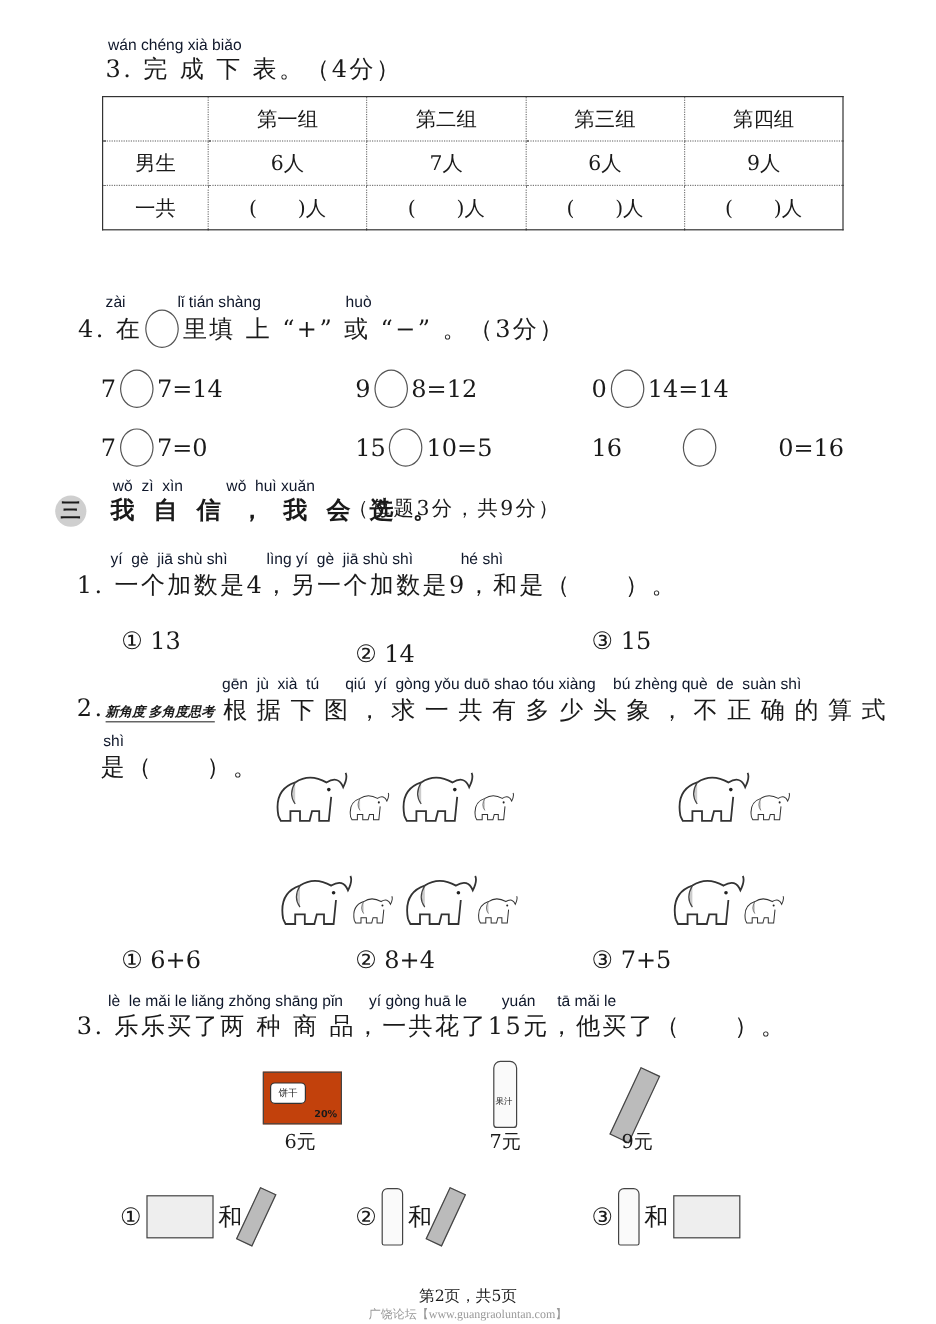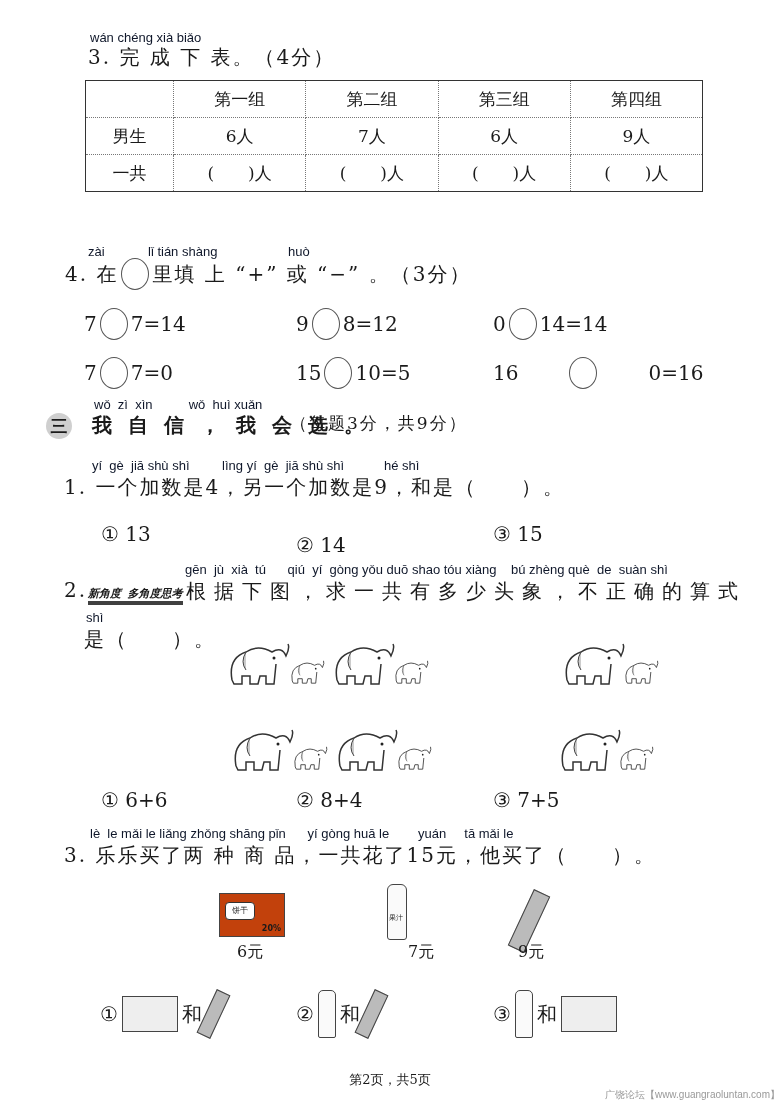--- a/index.html
+++ b/index.html
@@ -10,21 +10,21 @@
   .q { position:absolute; font-size:20px; white-space:nowrap; letter-spacing:2px; }
   table.grid { position:absolute; left:85px; top:80px; width:618px; border-collapse:collapse; border:1.5px solid #333; }
   table.grid td { border:1px dotted #777; height:34px; text-align:center; font-size:17px; }
   table.grid td:first-child { width:85px; }
   .circle { display:inline-block; width:26px; height:30px; border:1.3px solid #555; border-radius:50%; vertical-align:middle; margin:0 3px; }
   .eq { position:absolute; font-size:20px; white-space:nowrap; display:flex; align-items:center; }
   .opt { position:absolute; font-size:20px; white-space:nowrap; }
   .sec-badge { position:absolute; left:46px; top:413px; width:26px; height:26px; border-radius:50%; background:#cfcfcf; font-size:17px; font-weight:bold; text-align:center; line-height:26px; font-family:"DejaVu Sans",sans-serif; }
   .elephant { position:absolute; }
   .footer { position:absolute; left:0; width:780px; text-align:center; }
-  .tag { font-family:Liberation Mono, monospace; font-size:11px; font-style:italic; font-weight:bold; border-bottom:4px solid #404040; }
+  .tag { font-family:Liberation Serif, serif; font-size:11px; font-style:italic; font-weight:bold; border-bottom:1px solid #404040; }
 </style>
 </head>
 <body>
 
 <div class="py" style="left:90px;top:30px;">wán chéng  xià biǎo</div>
 <div class="q" style="left:68px;top:44px;margin-left:20px;">3. 完 成 下 表。（4分）</div>
 
 <table class="grid">
   <tbody>
       <tr>
@@ -160,21 +160,21 @@
 <div class="opt" style="left:296px;top:788px;">② 8+4</div>
 <div class="opt" style="left:493px;top:788px;">③ 7+5</div>
 
 <div class="py" style="left:90px;top:826px;white-space:pre;">lè  le mǎi le liǎng zhǒng shāng pǐn      yí gòng huā le        yuán     tā mǎi le</div>
 <div class="q" style="left:64px;top:842px;">3. 乐乐买了两 种 商 品，一共花了15元，他买了（　　）。</div>
 
 <div class="abs" style="left:219px;top:893px;width:64px;height:42px;border:1px solid #444;background:#c2410c;">
   <div style="position:absolute;left:5px;top:8px;width:28px;height:16px;border:1px solid #333;border-radius:4px;background:#fff;font-size:8px;text-align:center;line-height:16px;">饼干</div>
   <div style="position:absolute;right:3px;bottom:3px;font-size:8px;font-weight:bold;font-family:'DejaVu Sans',sans-serif;">20%</div>
 </div>
-<div class="abs" style="left:387px;top:884px;width:18px;height:54px;border:1px solid #444;border-radius:6px 6px 3px 3px;background:#fafafa;">
+<div class="abs" style="left:411px;top:884px;width:18px;height:54px;border:1px solid #444;border-radius:6px 6px 3px 3px;background:#fafafa;">
   <div style="position:absolute;left:1px;top:28px;font-size:7px;">果汁</div>
 </div>
 <div class="abs" style="left:520px;top:890px;width:16px;height:60px;border:1px solid #444;background:#bbb;transform:rotate(25deg);"></div>
 
 <div class="opt" style="left:237px;top:942px;font-size:16px;">6元</div>
 <div class="opt" style="left:408px;top:942px;font-size:16px;">7元</div>
 <div class="opt" style="left:518px;top:942px;font-size:16px;">9元</div>
 
 <div class="abs" style="left:100px;top:990px;display:flex;align-items:center;gap:4px;font-size:20px;">
   <span>①</span>
@@ -189,13 +189,13 @@
   <div style="width:13px;height:46px;border:1px solid #444;background:#bbb;transform:rotate(25deg);"></div>
 </div>
 <div class="abs" style="left:493px;top:990px;display:flex;align-items:center;gap:4px;font-size:20px;">
   <span>③</span>
   <div style="width:16px;height:46px;border:1px solid #444;border-radius:5px 5px 2px 2px;background:#fafafa;"></div>
   <span>和</span>
   <div style="width:54px;height:34px;border:1px solid #444;background:#eee;"></div>
 </div>
 
 <div class="footer" style="top:1071px;font-size:13px;">第2页，共5页</div>
-<div class="footer" style="top:1088px;font-size:10px;color:#999;font-family:Liberation Sans, sans-serif;text-align:right;">广饶论坛【www.guangraoluntan.com】</div>
+<div class="footer" style="top:1088px;font-size:10px;color:#999;font-family:Liberation Serif, serif;">广饶论坛【www.guangraoluntan.com】</div>
 
 </body></html>

